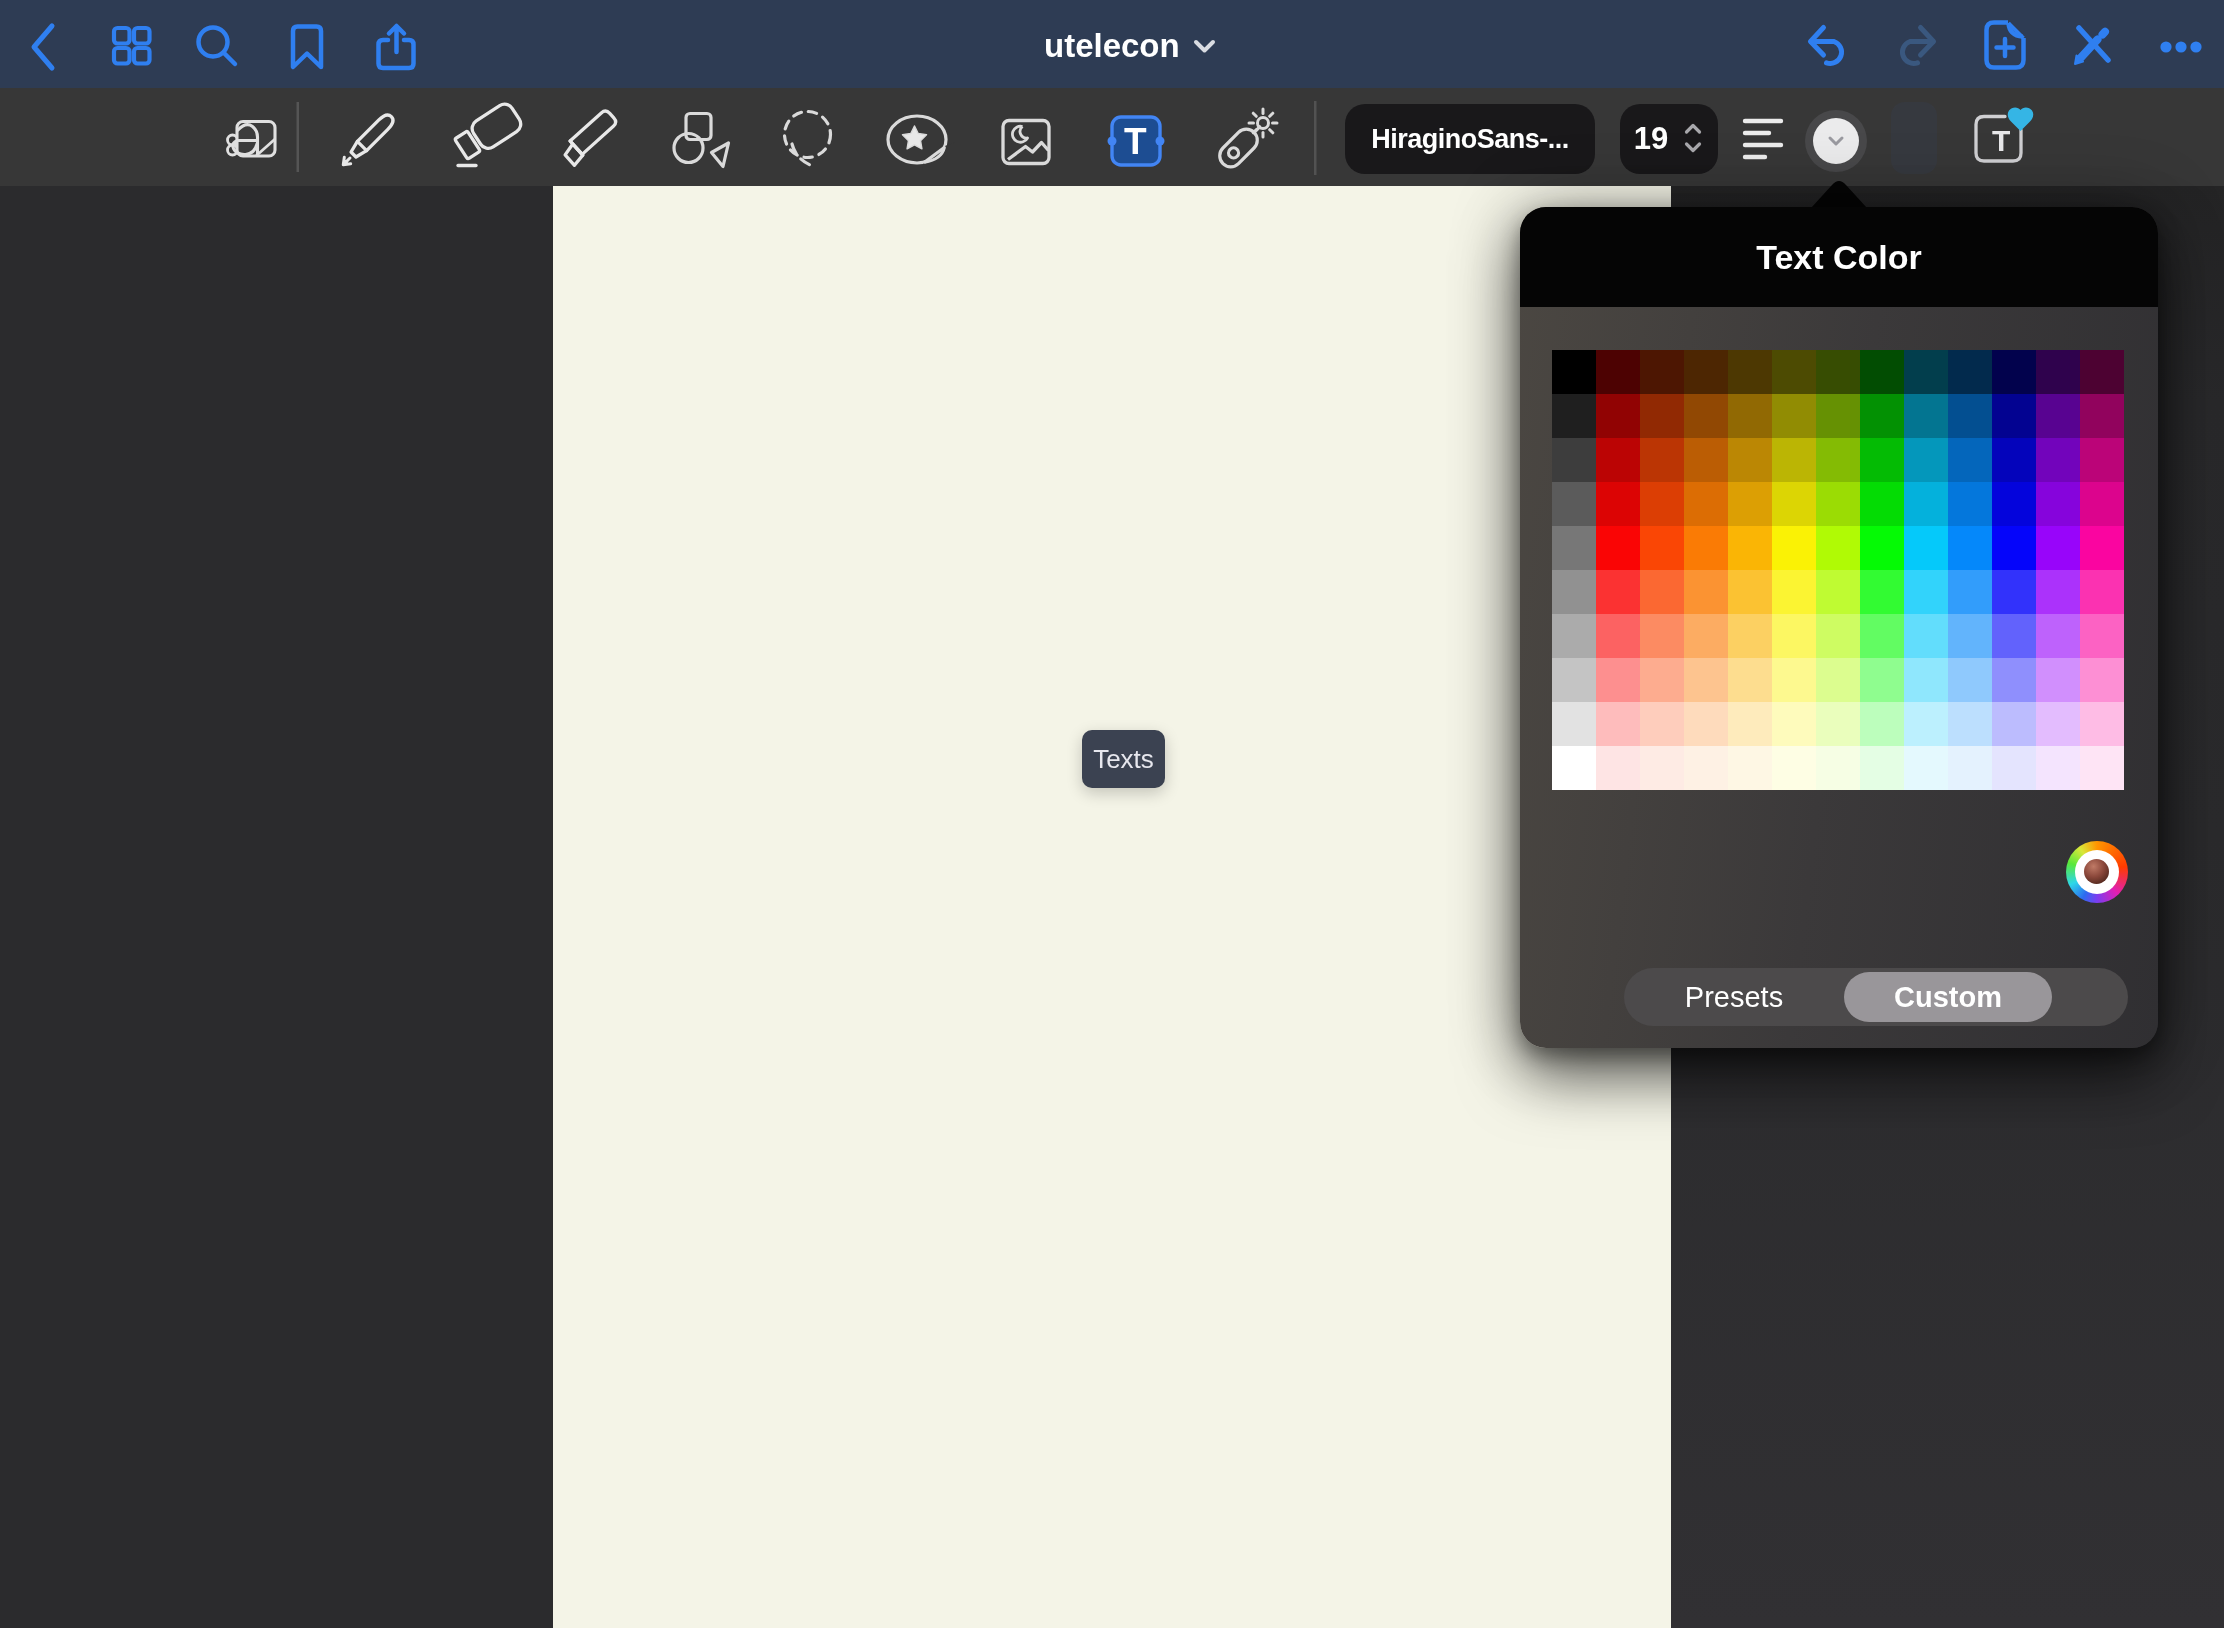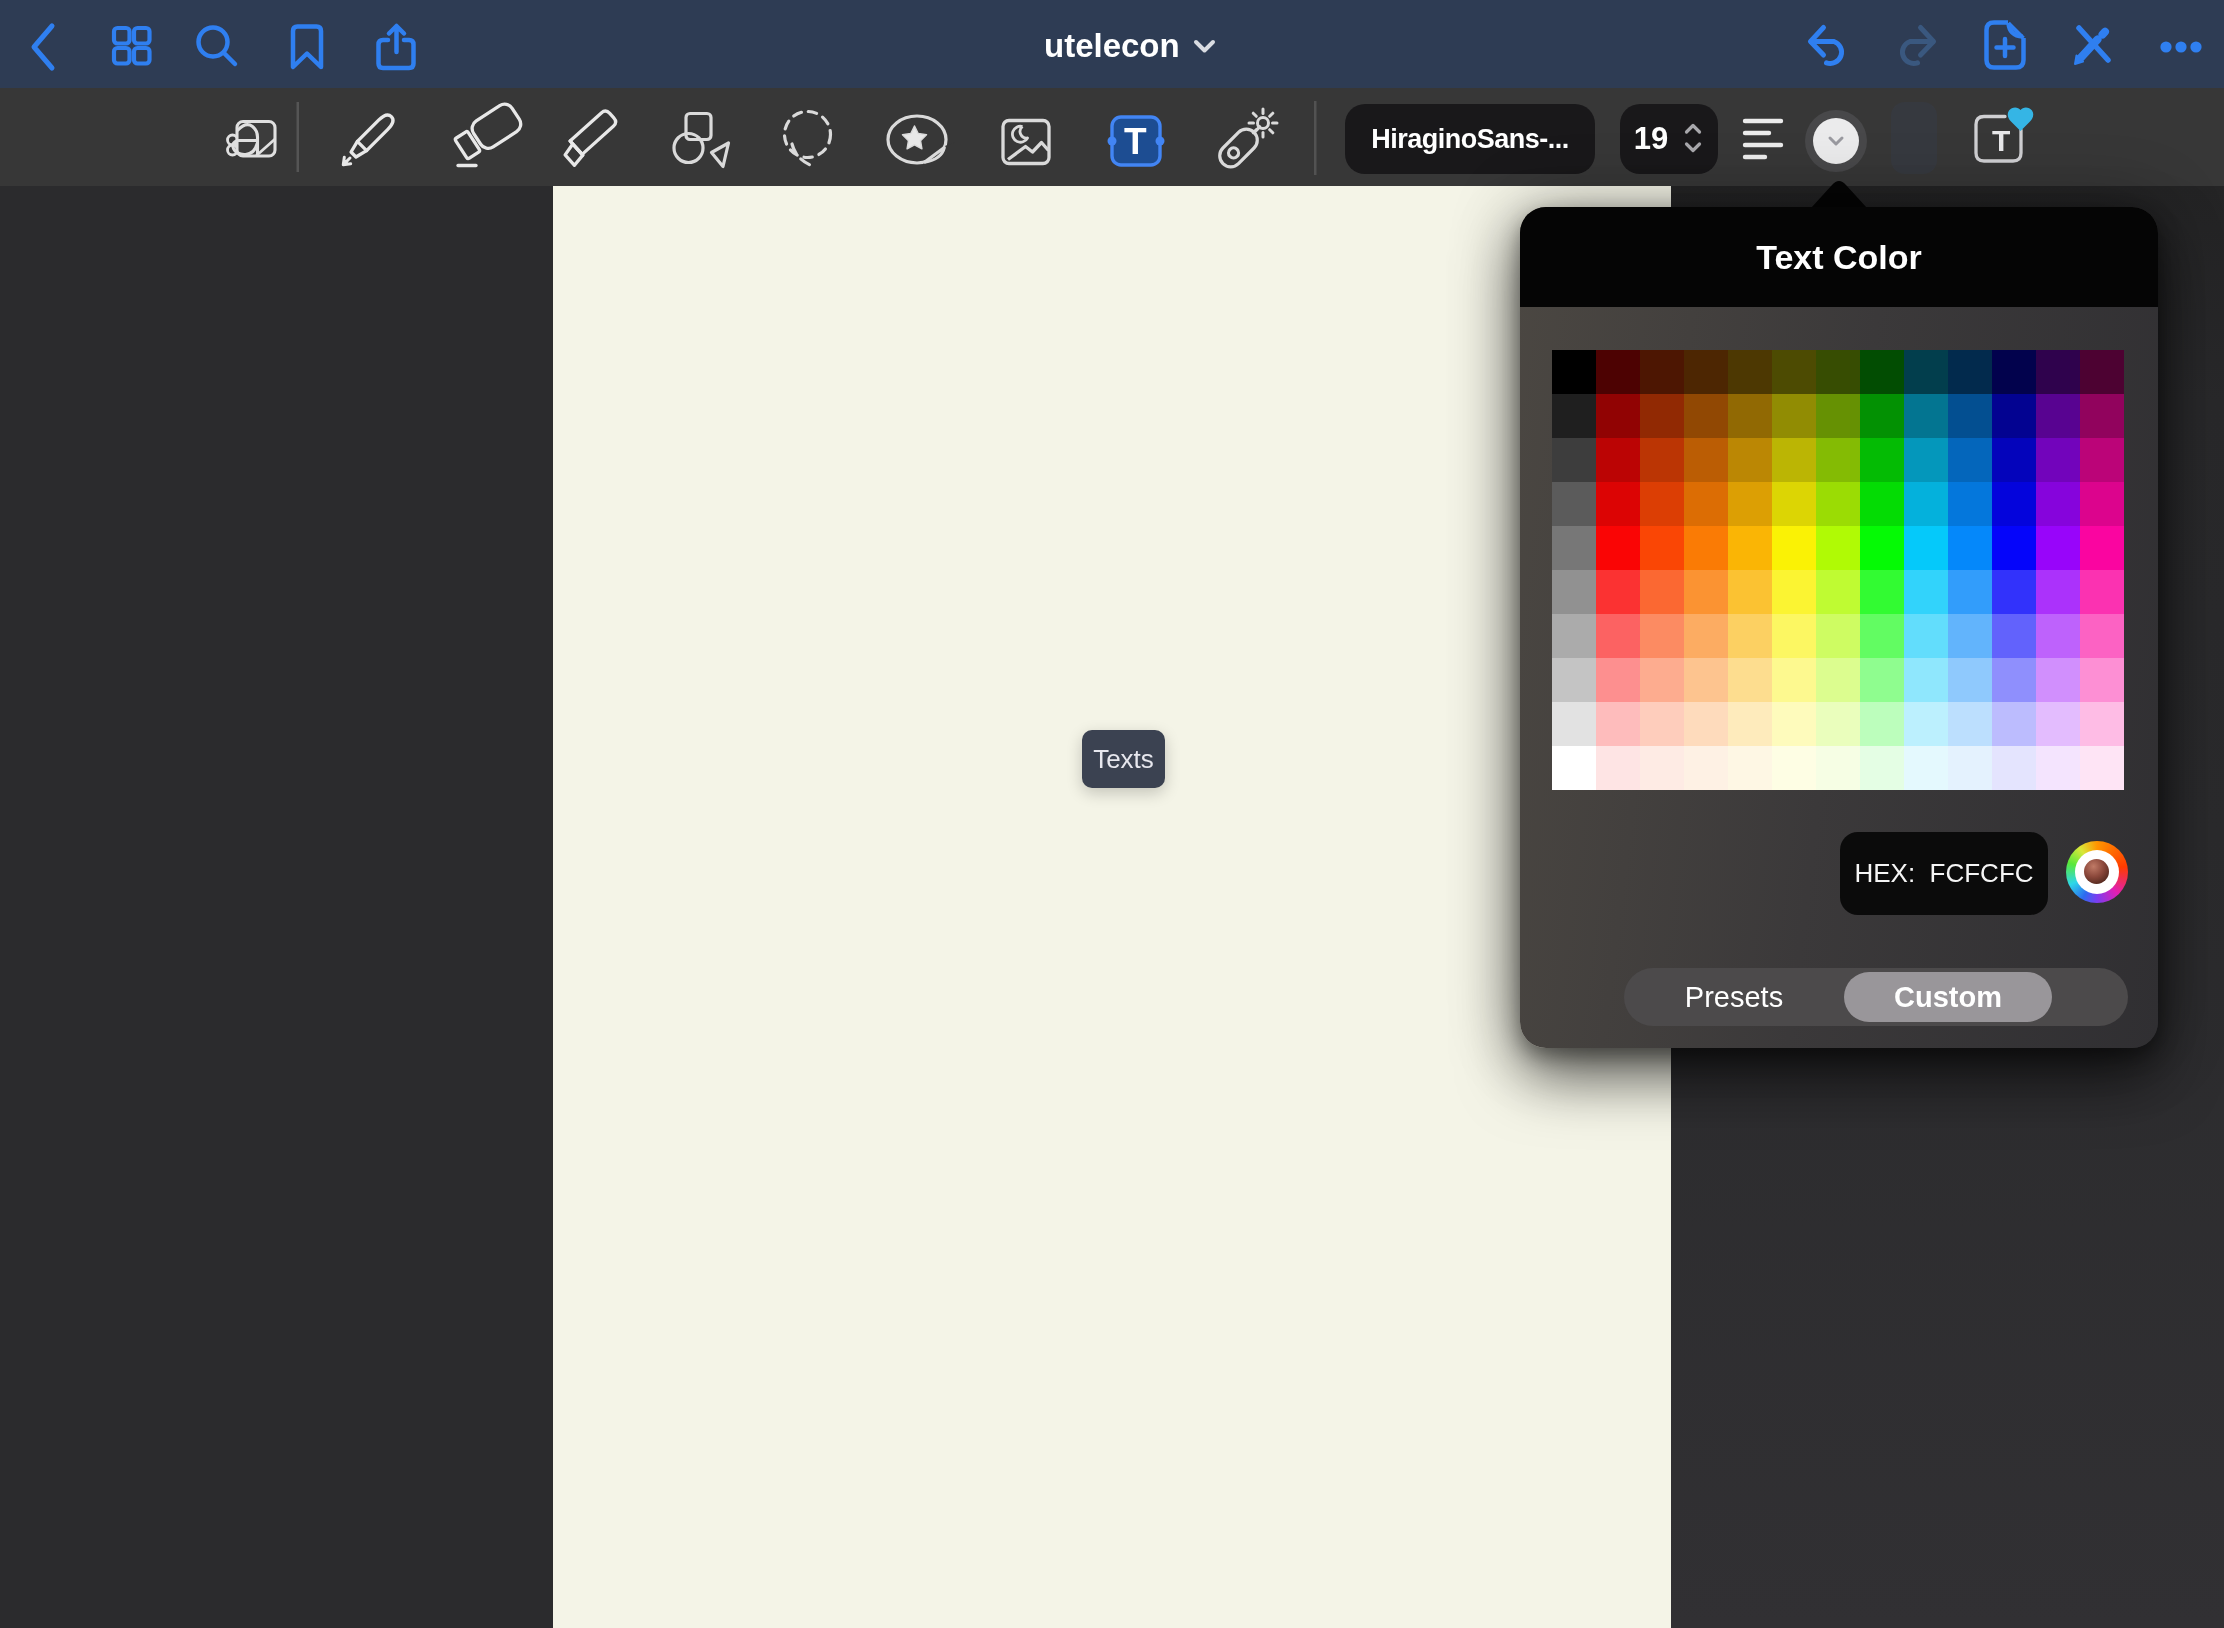--- a/index.html
+++ b/index.html
@@ -324,21 +324,20 @@
       <div style="position:absolute;left:220px;top:396px;width:44px;height:44px;background:#fefee4"></div>
       <div style="position:absolute;left:264px;top:396px;width:44px;height:44px;background:#f6fee4"></div>
       <div style="position:absolute;left:308px;top:396px;width:44px;height:44px;background:#e4fee4"></div>
       <div style="position:absolute;left:352px;top:396px;width:44px;height:44px;background:#e4f9fe"></div>
       <div style="position:absolute;left:396px;top:396px;width:44px;height:44px;background:#e4f2fe"></div>
       <div style="position:absolute;left:440px;top:396px;width:44px;height:44px;background:#e4e4fe"></div>
       <div style="position:absolute;left:484px;top:396px;width:44px;height:44px;background:#f4e4fe"></div>
       <div style="position:absolute;left:528px;top:396px;width:44px;height:44px;background:#fee4f5"></div>
   </div>
 
-  <div class="abs" style="left:320px;top:625px;width:208px;height:83px;border-radius:18px;background:#0b0b0b;color:#f5f5f5;font-size:26px;line-height:83px;text-align:center;">HEX:&nbsp; FCFCFC</div>
 
   <div class="abs" style="left:546px;top:634px;width:62px;height:62px;border-radius:50%;background:conic-gradient(from 0deg, #ff9500, #ff3b00 22%, #e01fb4 38%, #7a3df0 50%, #2d6cf0 58%, #2dd7e8 68%, #59e83a 80%, #d8e83a 90%, #ff9500 100%);"></div>
   <div class="abs" style="left:555px;top:643px;width:44px;height:44px;border-radius:50%;background:#ffffff;"></div>
   <div class="abs" style="left:564px;top:652px;width:25px;height:25px;border-radius:50%;background:radial-gradient(circle at 38% 30%, #c07a66 0%, #8a473a 45%, #33180f 100%);"></div>
 
   <div class="abs" style="left:104px;top:761px;width:504px;height:58px;border-radius:29px;background:#4c4a4b;"></div>
   <div class="abs" style="left:324px;top:765px;width:208px;height:50px;border-radius:25px;background:#99969a;"></div>
   <div class="abs" style="left:104px;top:761px;width:220px;height:58px;line-height:58px;text-align:center;color:#fff;font-size:29px;">Presets</div>
   <div class="abs" style="left:324px;top:765px;width:208px;height:66px;line-height:50px;text-align:center;color:#fff;font-size:29px;font-weight:bold;">Custom</div>
 </div>

